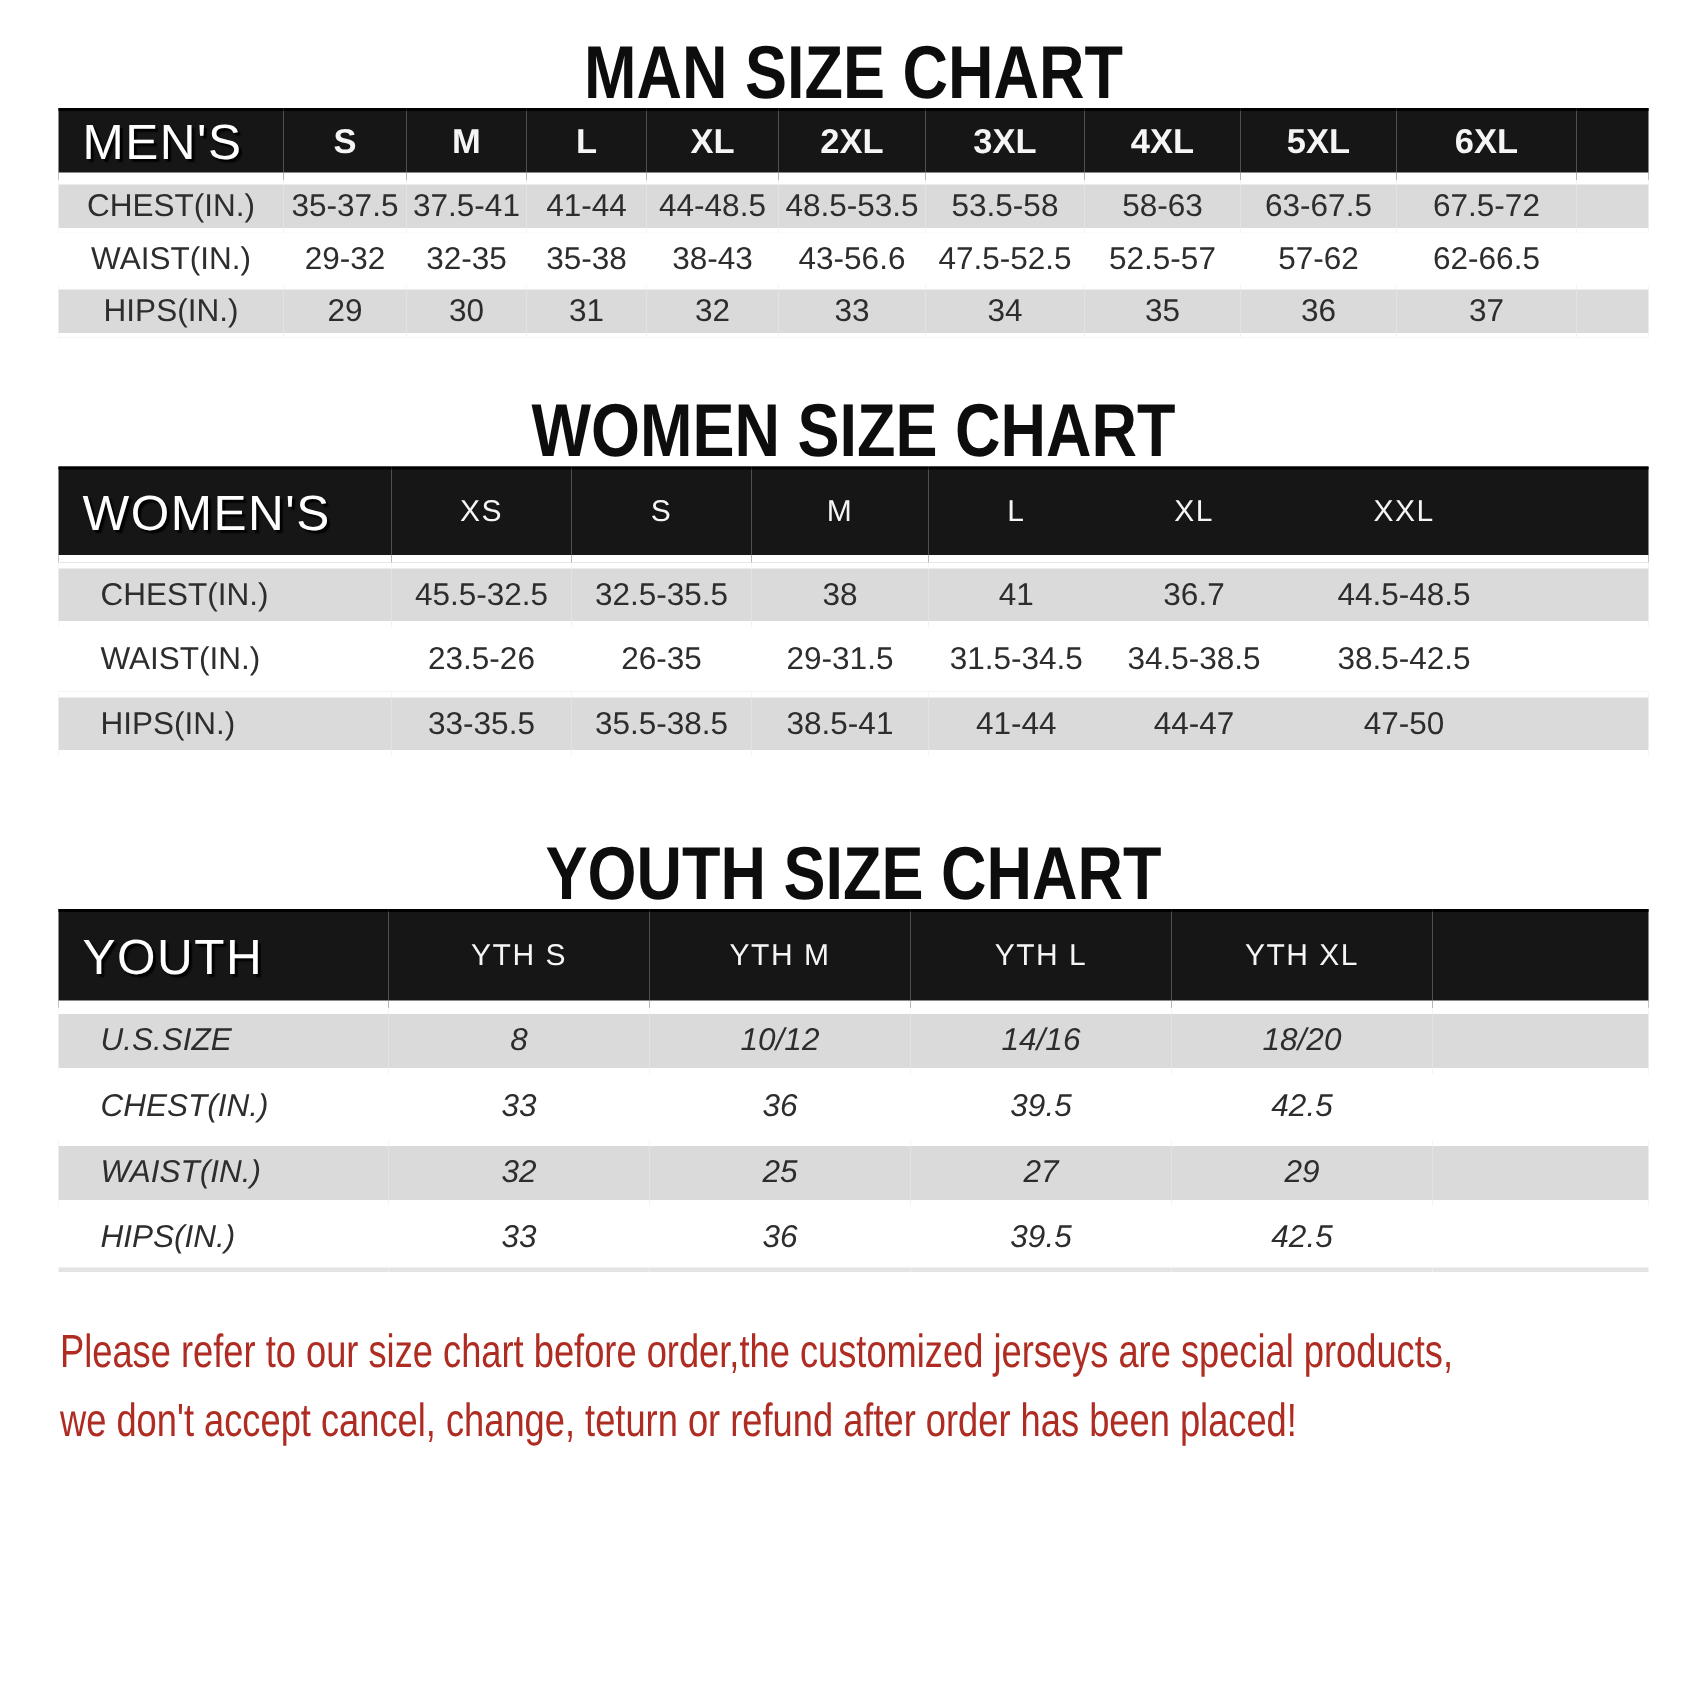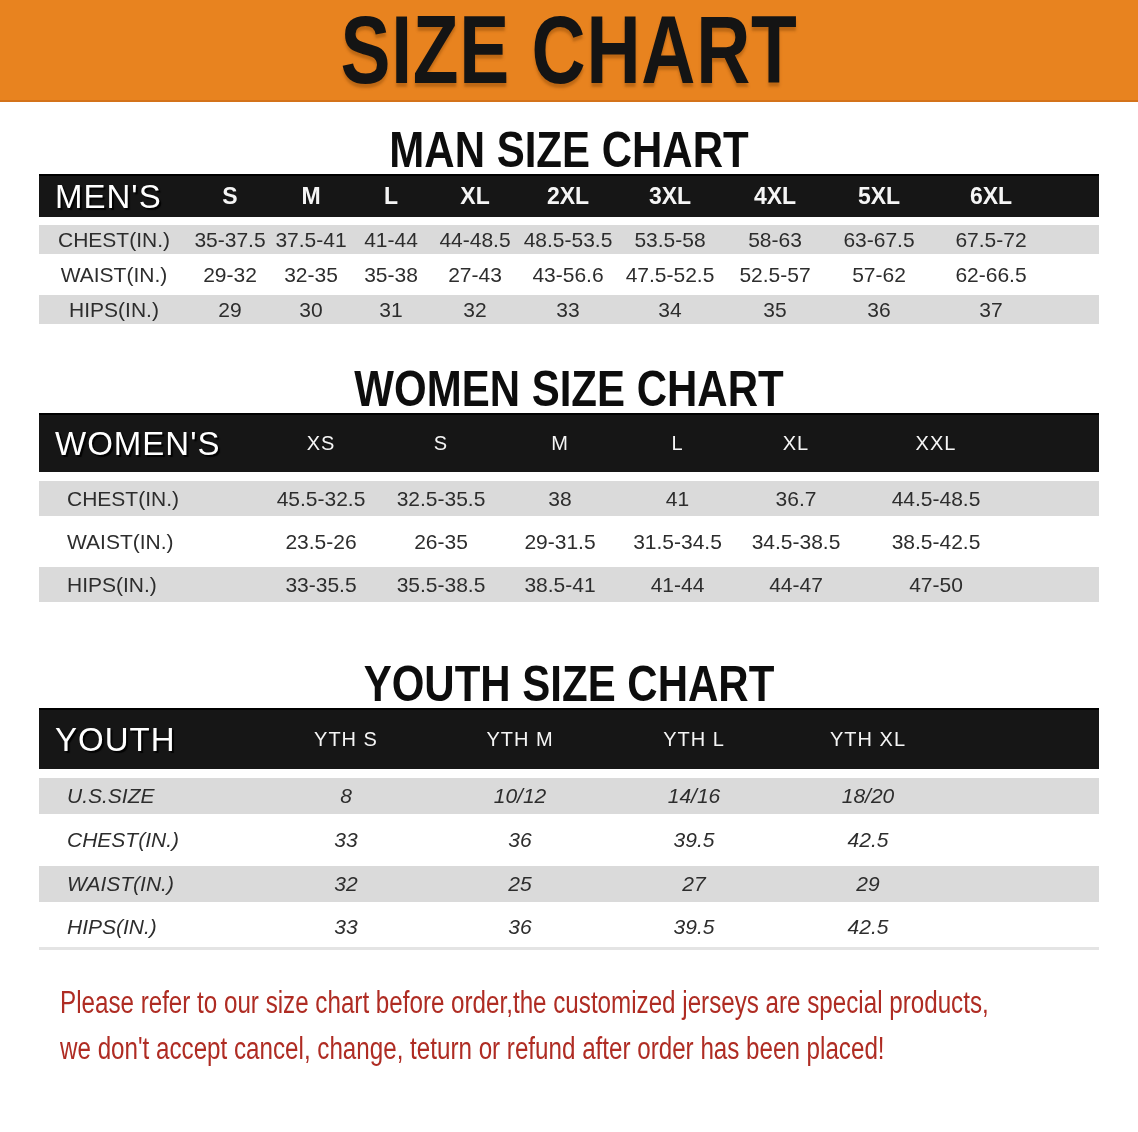--- a/index.html
+++ b/index.html
@@ -105,37 +105,33 @@
   .t-men tbody td.label{text-align:center;}
   .t-women tbody td.label,.t-youth tbody td.label{
     text-align:left;padding-left:28px;
   }
 
   
   .footer-note{
     margin-top:30px;
     padding-left:40px;
     color:var(--red);
-    margin-left:20px;
   }
   .footer-line{
     font-size:31px;line-height:46px;
     transform:scaleX(0.78);
     transform-origin:left center;
     white-space:nowrap;
   }
 </style>
 </head>
 <body>
 
 <div class="page">
 
-  <header class="banner">
-    <h1 class="banner-title">SIZE CHART</h1>
-  </header>
 
   <h2 class="section-title mt-man">MAN SIZE CHART</h2>
   <table class="size-table t-men">
     <colgroup>
         <col style="width: 150px;">
         <col style="width: 82px;">
         <col style="width: 80px;">
         <col style="width: 80px;">
         <col style="width: 88px;">
         <col style="width: 98px;">
@@ -172,21 +168,21 @@
           <td>58-63</td>
           <td>63-67.5</td>
           <td>67.5-72</td>
           <td></td>
         </tr>
         <tr>
           <td class="label">WAIST(IN.)</td>
           <td>29-32</td>
           <td>32-35</td>
           <td>35-38</td>
-          <td>27-43</td>
+          <td>38-43</td>
           <td>43-56.6</td>
           <td>47.5-52.5</td>
           <td>52.5-57</td>
           <td>57-62</td>
           <td>62-66.5</td>
           <td></td>
         </tr>
         <tr>
           <td class="label">HIPS(IN.)</td>
           <td>29</td>

